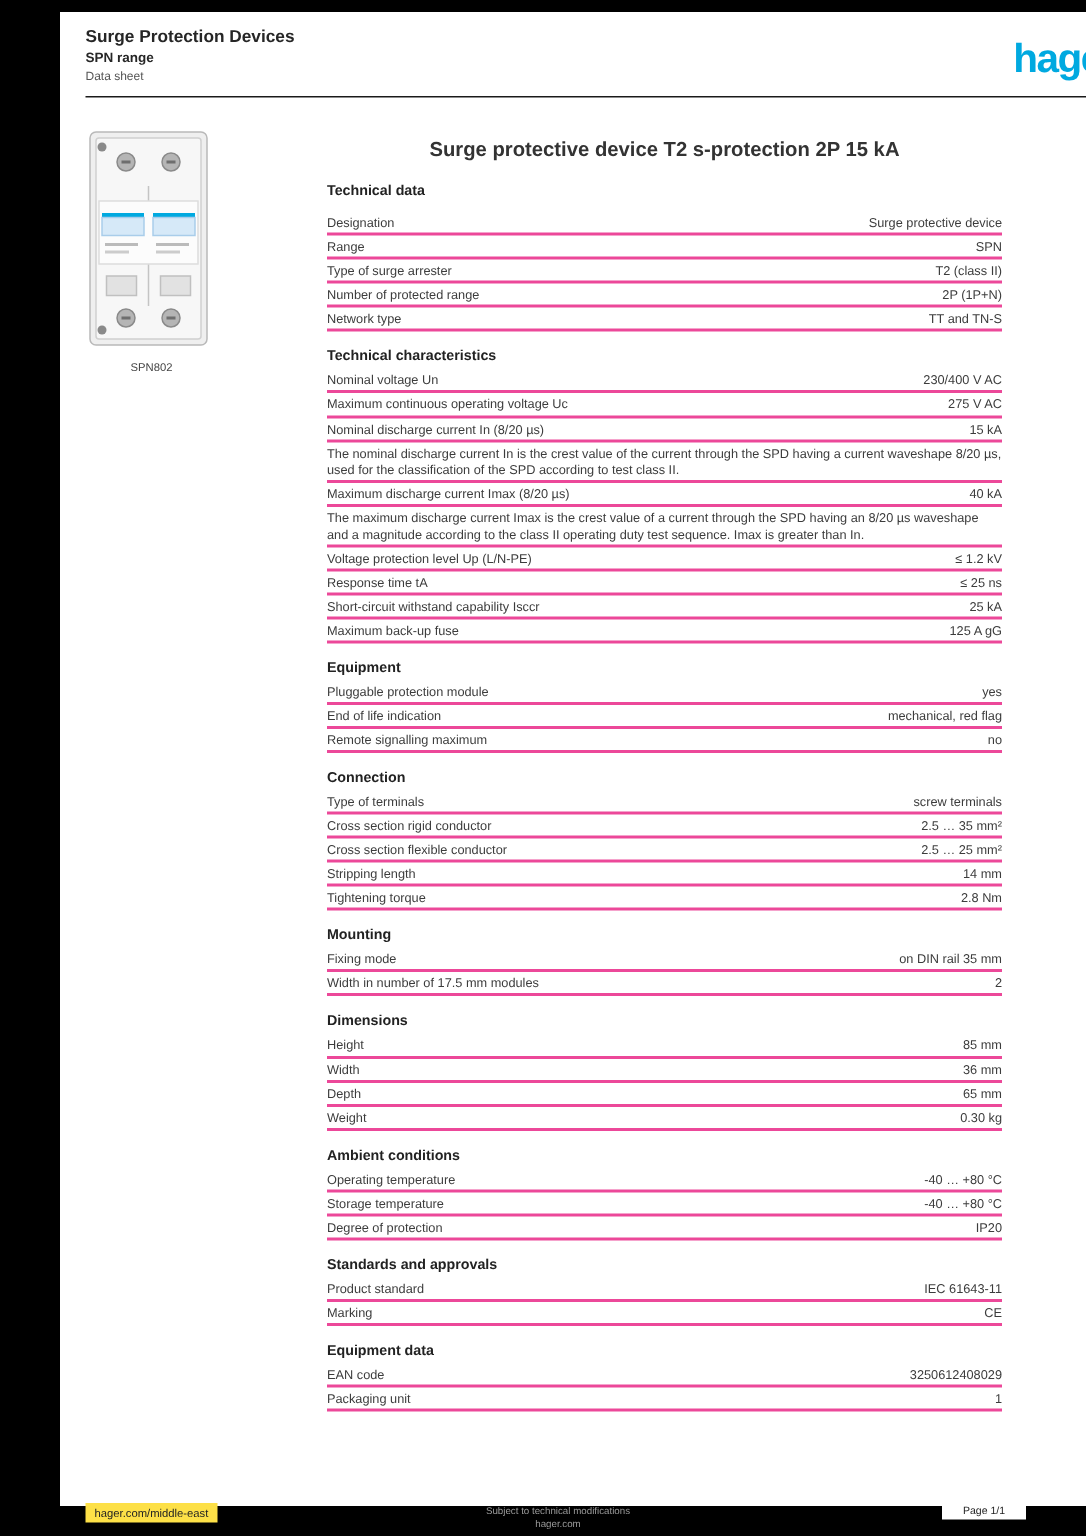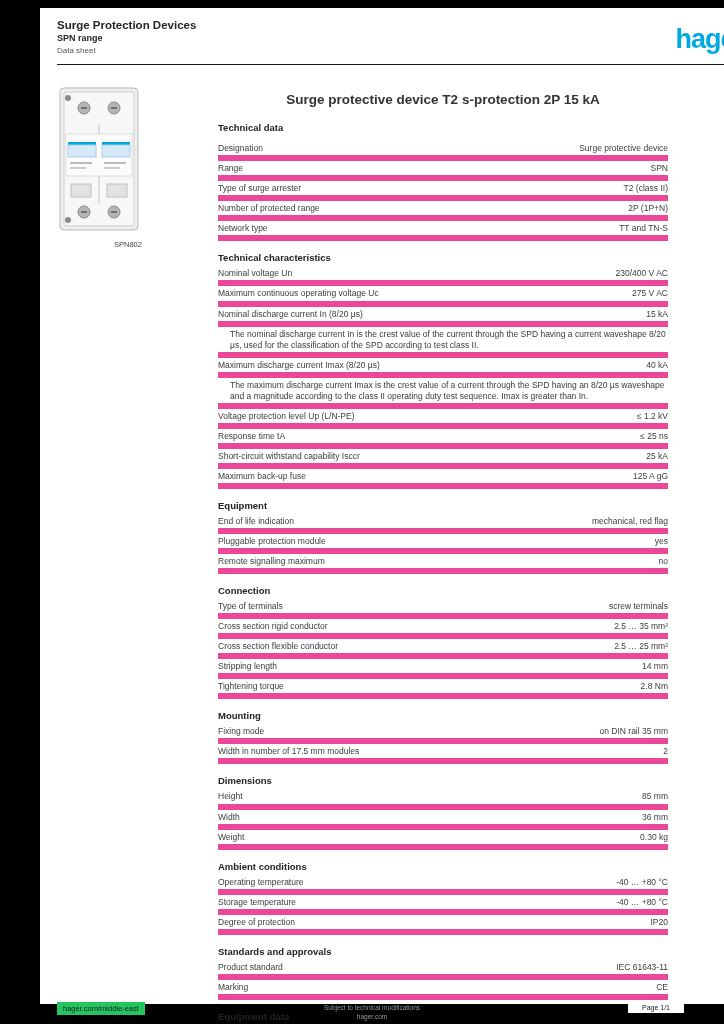--- a/index.html
+++ b/index.html
@@ -28,49 +28,49 @@
   .header-rule {
     position:absolute; left:17px; right:16px; top:56px;
     border-top:1.5px solid #1a1a1a;
   }
   
   .product-photo {
     position:absolute; left:17px; top:78px;
     width:84px; height:146px;
   }
   .product-caption {
-    position:absolute; left:30px; top:232px;
+    position:absolute; left:3px; top:232px;
     font-size:7.5px; color:#444;padding-left:44px;
   }
   
   .main-col { position:absolute; left:178px; top:84px; width:450px; }
   .product-title {
     font-size:13.5px; font-weight:bold; color:#333; line-height:1.2;text-align:center;
   }
   .product-subtitle {
     margin-top:14px; font-size:9.5px; font-weight:bold; color:#222;
   }
   .spec-sections { margin-top:8px; }
   .section-title {
     font-weight:bold; font-size:9.5px; color:#222;
     margin-top:11px; margin-bottom:3px;
   }
   .spec-row {
     display:flex; justify-content:space-between; align-items:flex-end;
-    border-bottom:6px solid #ec4899;
+    border-bottom:2px solid #ec4899;
     padding:2px 0 1px;
     font-size:8.5px; color:#3c3c3c; line-height:1.3;
   }
   .spec-label { flex:1; padding-right:12px; }
   .spec-value { white-space:nowrap; text-align:right; }
-  .spec-row.note .spec-label { padding-right:0;margin-left:12px; }
+  .spec-row.note .spec-label { padding-right:0; }
   
   .footer-left {
     position:absolute; left:57px; top:1002px;
-    background:#22c55e; padding:2px 6px;
+    background:#fde047; padding:2px 6px;
     font-size:7.5px; color:#222;
     font-family:"Liberation Sans", sans-serif;
   }
   .footer-center {
     position:absolute; left:292px; top:1004px; width:160px;
     text-align:center; color:#9a9a9a; font-size:6.5px; line-height:1.35;
   }
   .footer-right {
     position:absolute; left:628px; top:1002px; width:56px;
     background:#fff; padding:2px 4px;
@@ -184,28 +184,28 @@
         <div class="spec-row">
           <span class="spec-label">Short-circuit withstand capability Isccr</span>
           <span class="spec-value">25 kA</span>
         </div>
         <div class="spec-row">
           <span class="spec-label">Maximum back-up fuse</span>
           <span class="spec-value">125 A gG</span>
         </div>
         <div class="section-title">Equipment</div>
         <div class="spec-row">
+          <span class="spec-label">Pluggable protection module</span>
+          <span class="spec-value">yes</span>
+        </div>
+        <div class="spec-row">
           <span class="spec-label">End of life indication</span>
           <span class="spec-value">mechanical, red flag</span>
         </div>
         <div class="spec-row">
-          <span class="spec-label">Pluggable protection module</span>
-          <span class="spec-value">yes</span>
-        </div>
-        <div class="spec-row">
           <span class="spec-label">Remote signalling maximum</span>
           <span class="spec-value">no</span>
         </div>
         <div class="section-title">Connection</div>
         <div class="spec-row">
           <span class="spec-label">Type of terminals</span>
           <span class="spec-value">screw terminals</span>
         </div>
         <div class="spec-row">
           <span class="spec-label">Cross section rigid conductor</span>
@@ -233,20 +233,24 @@
           <span class="spec-value">2</span>
         </div>
         <div class="section-title">Dimensions</div>
         <div class="spec-row">
           <span class="spec-label">Height</span>
           <span class="spec-value">85 mm</span>
         </div>
         <div class="spec-row">
           <span class="spec-label">Width</span>
           <span class="spec-value">36 mm</span>
+        </div>
+        <div class="spec-row">
+          <span class="spec-label">Depth</span>
+          <span class="spec-value">65 mm</span>
         </div>
         <div class="spec-row">
           <span class="spec-label">Weight</span>
           <span class="spec-value">0.30 kg</span>
         </div>
         <div class="section-title">Ambient conditions</div>
         <div class="spec-row">
           <span class="spec-label">Operating temperature</span>
           <span class="spec-value">-40 … +80 °C</span>
         </div>

